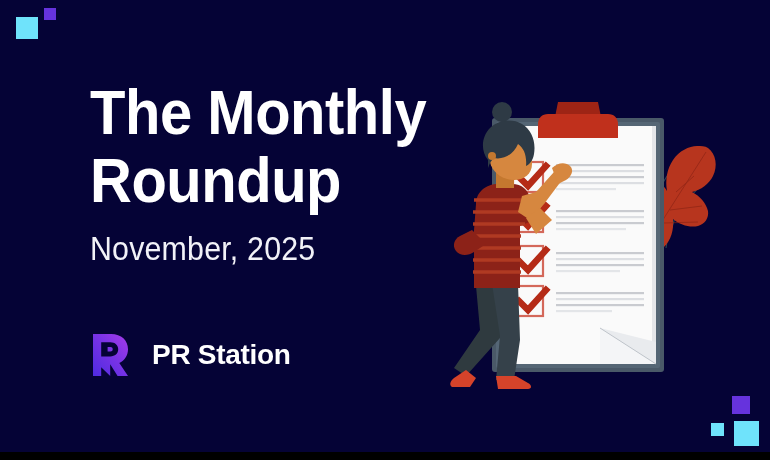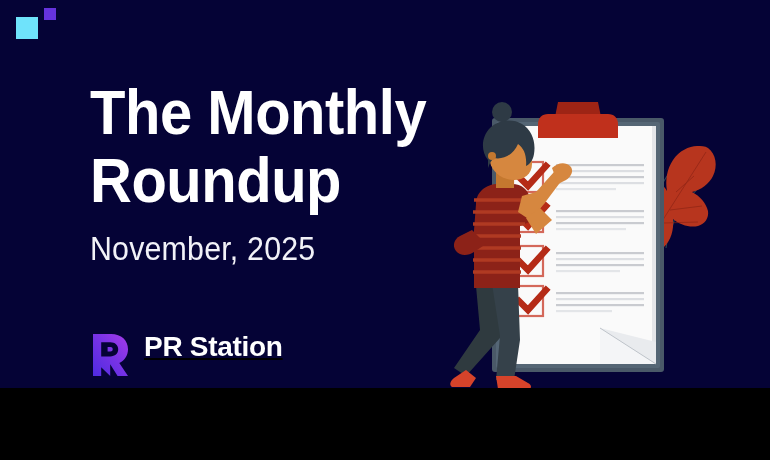--- a/index.html
+++ b/index.html
@@ -6,21 +6,21 @@
     margin: 0;
     padding: 0;
     background: #000;
   }
   body {
     font-family: "Liberation Sans", sans-serif;
   }
   #banner {
     position: relative;
     width: 770px;
-    height: 388px;
+    height: 452px;
     overflow: hidden;
     background: #050336;
   }
 
   
   .deco-sq {
     position: absolute;
   }
   #sq-cyan-tl   { left: 16px;  top: 17px;  width: 22px; height: 22px; background: #6FE3FB; }
   #sq-purple-tl { left: 44px;  top: 8px;   width: 12px; height: 12px; background: #6633DD; }
@@ -57,23 +57,22 @@
     transform-origin: left top;
     letter-spacing: 0.2px;
   }
 
   
   #logo {
     position: absolute;
     left: 91px;
     top: 333px;
     display: flex;
-    align-items: flex-start;
-    gap: 15px;
-    text-decoration: underline;
+    align-items: center;
+    gap: 23px;
   }
   #logo-mark { display: block; }
   #logo-text {
     color: #FFFFFF;
     font-size: 28px;
     font-weight: bold;
     letter-spacing: -0.3px;
     line-height: 1;
   }
 

